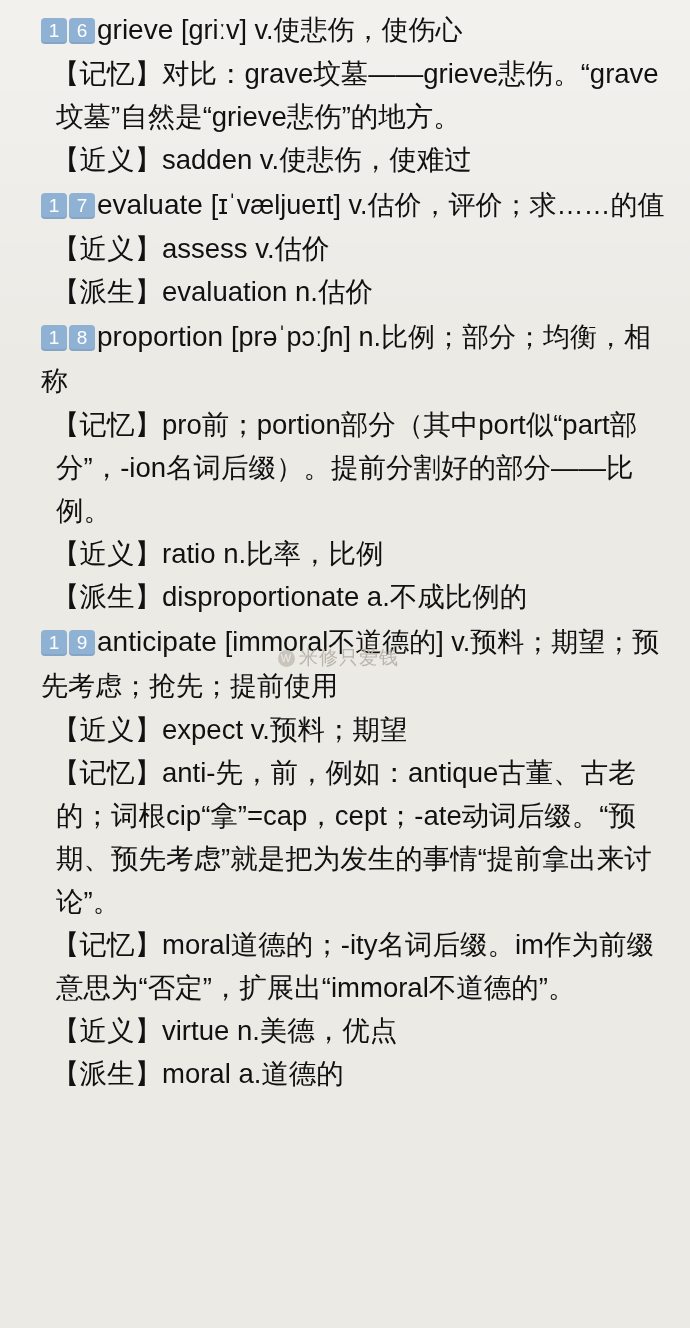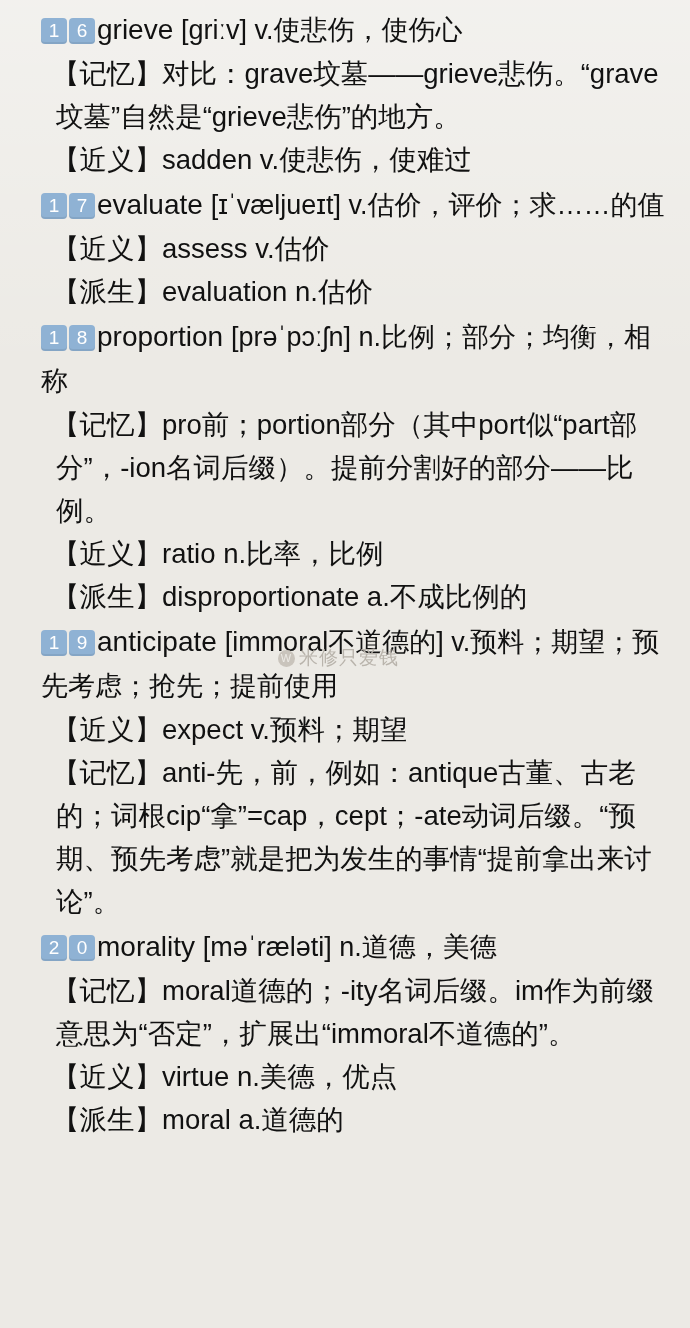--- a/index.html
+++ b/index.html
@@ -116,21 +116,20 @@
         <div class="line detail-line">【记忆】pro前；portion部分（其中port似“part部分”，-ion名词后缀）。提前分割好的部分——比例。</div>
         <div class="line detail-line">【近义】ratio n.比率，比例</div>
         <div class="line detail-line">【派生】disproportionate a.不成比例的</div>
       </div>
       <div class="entry">
         <div class="line headword-line"><span class="num"><span class="digit">1</span><span class="digit">9</span></span><span class="word">anticipate </span><span class="phon">[immoral不道德的] </span><span class="tag">v.预料；期望；预先考虑；抢先；提前使用</span></div>
         <div class="line detail-line">【近义】expect v.预料；期望</div>
         <div class="line detail-line">【记忆】anti-先，前，例如：antique古董、古老的；词根cip“拿”=cap，cept；-ate动词后缀。“预期、预先考虑”就是把为发生的事情“提前拿出来讨论”。</div>
       </div>
       <div class="entry">
-        <div class="line headword-line"><span class="num"><span class="digit">2</span><span class="digit">0</span></span><span class="word">morality </span><span class="phon">[məˈræləti] </span><span class="tag">n.道德，美德</span></div>
         <div class="line detail-line">【记忆】moral道德的；-ity名词后缀。im作为前缀意思为“否定”，扩展出“immoral不道德的”。</div>
         <div class="line detail-line">【近义】virtue n.美德，优点</div>
         <div class="line detail-line">【派生】moral a.道德的</div>
       </div>
     </div>
 
   <div class="watermark">
     <span class="wm-logo">W</span><span>米修只爱钱</span>
   </div>
 

